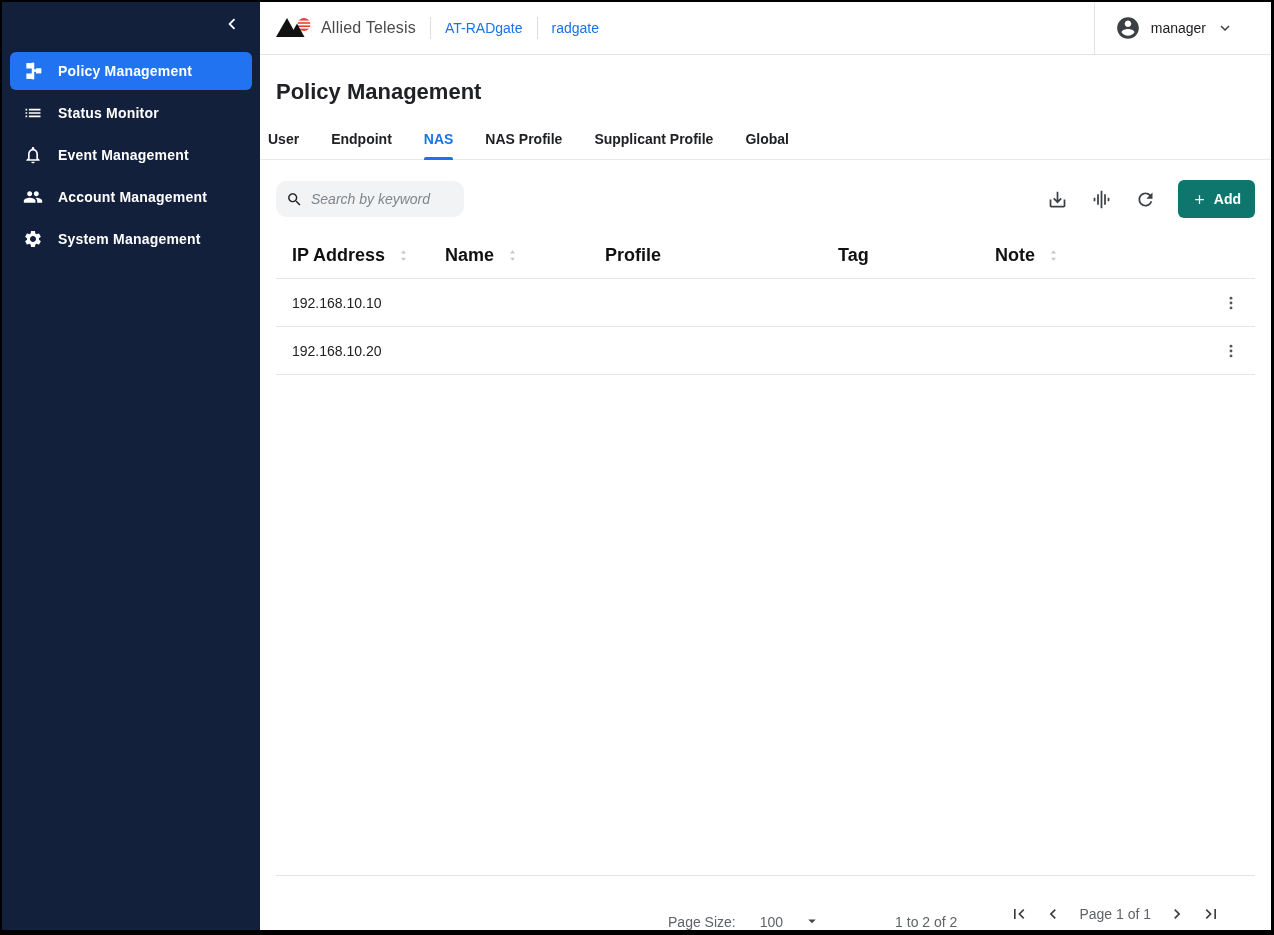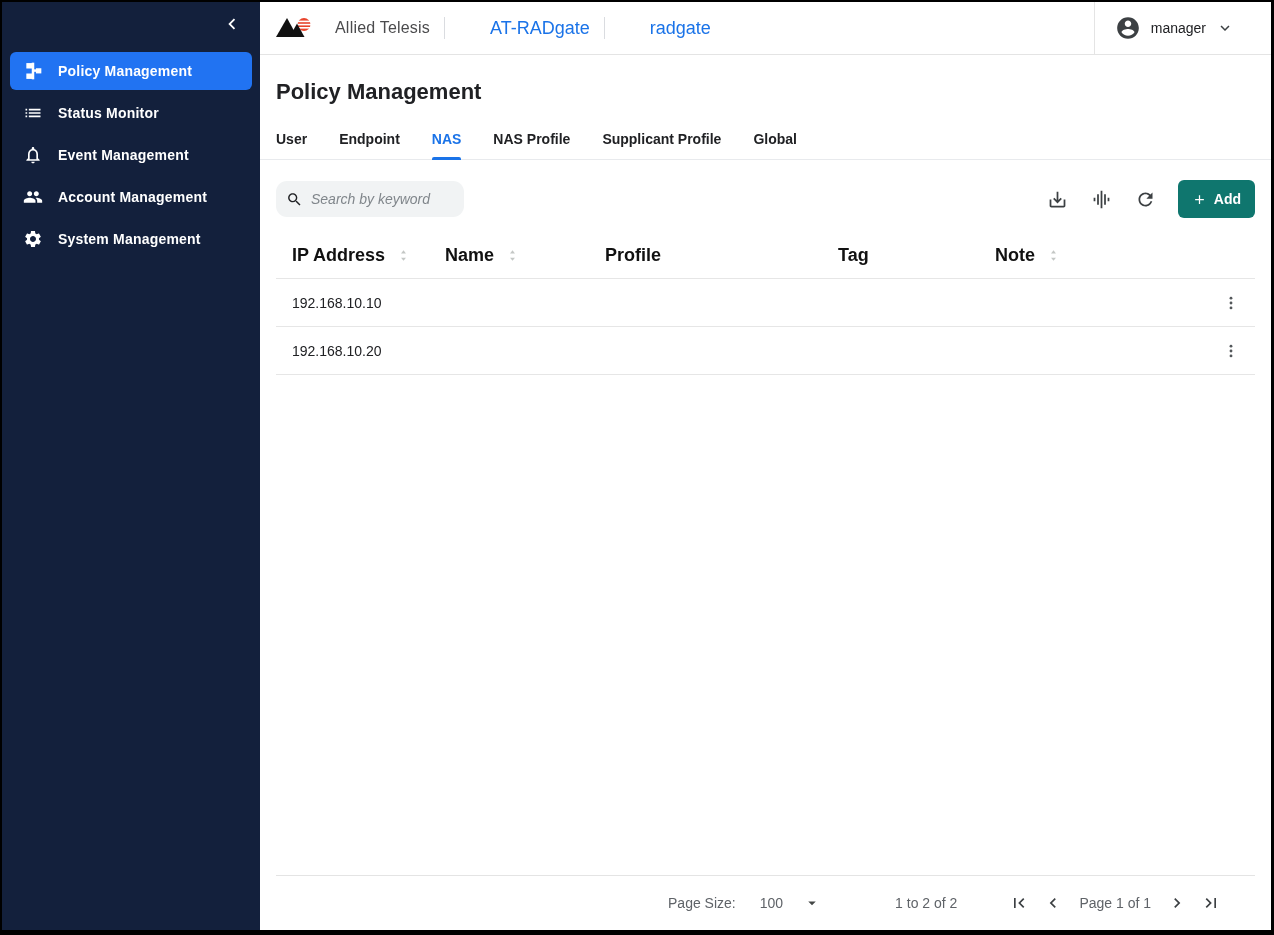--- a/index.html
+++ b/index.html
@@ -20,35 +20,35 @@
   .nav-item .nicon { width:22px; height:22px; flex:0 0 22px; display:flex; align-items:center; justify-content:center; }
   .nav-item .nicon svg { width:20px; height:20px; fill:#fff; }
   .nav-label { font-size:14px; font-weight:700; letter-spacing:.2px; }
 
   
   .main { flex:1; display:flex; flex-direction:column; background:#fff; min-width:0; }
 
   
   .topbar { height:53px; flex:0 0 53px; border-bottom:1px solid #e4e4e4; display:flex; align-items:center; }
   .brand-area { display:flex; align-items:center; padding-left:16px; gap:14px; flex:1; }
-  .logo { display:flex; align-items:center; gap:21px; }
+  .logo { display:flex; align-items:center; gap:7px; }
   .brand-name { font-size:16px; color:#4b4b4d; letter-spacing:.2px; }
   .crumb-sep { width:1px; height:22px; background:#dadce0; }
-  .crumb-link { font-size:18px; font-weight:500; color:#1a73e8; text-decoration:none; cursor:pointer;margin-left:31px; }
+  .crumb-link { font-size:14px; font-weight:500; color:#1a73e8; text-decoration:none; cursor:pointer; }
   .user-area { height:100%; border-left:1px solid #e4e4e4; display:flex; align-items:center; gap:10px; padding:0 37px 0 20px; cursor:pointer; }
   .user-area svg.acct { width:26px; height:26px; fill:#3c4043; }
   .user-name { font-size:14px; color:#202124; }
   .user-area svg.chev { width:18px; height:18px; fill:#3c4043; }
 
   
   .page-head { padding:24px 16px 0 16px; }
   .page-title { font-size:22px; font-weight:700; color:#202124; }
   .tabs-row { margin-top:26px; border-bottom:1px solid #e8eaed; display:flex; padding:0 0 0 0; }
   .tab { margin-left:16px; margin-right:16px; padding-bottom:12px; font-size:14px; font-weight:700; color:#202124; cursor:pointer; position:relative; }
-  .tab:first-child { margin-left:16px; }
+  .tab:first-child { margin-left:8px; }
   .tab.active { color:#1a73e8; }
   .tab.active::after { content:""; position:absolute; left:0; right:0; bottom:-1px; height:3px; background:#1a73e8; border-radius:2px 2px 0 0; }
 
   
   .toolbar { display:flex; align-items:center; margin:20px 16px 14px 16px; }
   .search-box { width:188px; height:36px; background:#f1f3f4; border-radius:11px; display:flex; align-items:center; padding:0 10px; gap:8px; }
   .search-box svg { width:17px; height:17px; fill:#202124; flex:0 0 17px; }
   .search-box input { border:none; outline:none; background:transparent; font-family:"Liberation Sans",sans-serif;
     font-size:14px; font-style:italic; color:#3c4043; width:100%; }
   .search-box input::placeholder { color:#80868b; font-style:italic; }
@@ -68,21 +68,21 @@
   .trow.data { height:48px; }
   .th { display:flex; align-items:center; gap:10px; padding-left:16px; font-size:18px; font-weight:700; color:#111; }
   .sort svg { width:17px; height:17px; display:block; }
   .td { padding-left:16px; font-size:14px; color:#202124; }
   .kebab { display:flex; align-items:center; justify-content:center; cursor:pointer; }
   .kebab svg { width:18px; height:18px; fill:#53575a; }
 
   .flex-fill { flex:1; }
 
   
-  .pager { margin:0 16px; border-top:1px solid #e4e4e4; height:55px; display:flex; align-items:center; justify-content:flex-end;
+  .pager { margin:0 16px; border-top:1px solid #e4e4e4; height:55px; display:flex; align-items:flex-end; justify-content:flex-end;
     color:#5f6368; font-size:14px; padding-right:28px; }
   .pager .lbl { color:#5f6368; }
   .psize-val { margin-left:24px; color:#5f6368; }
   .psize-caret { margin-left:20px; cursor:pointer; display:flex; align-items:center; }
   .psize-caret svg { width:18px; height:18px; fill:#444746; }
   .range { margin-left:74px; }
   .pg-icons { display:flex; align-items:center; margin-left:46px; gap:2px; }
   .pg-btn { width:32px; height:32px; display:flex; align-items:center; justify-content:center; cursor:pointer; border-radius:50%; }
   .pg-btn svg { width:20px; height:20px; fill:#3c4043; }
   .page-of { margin:0 8px; }

